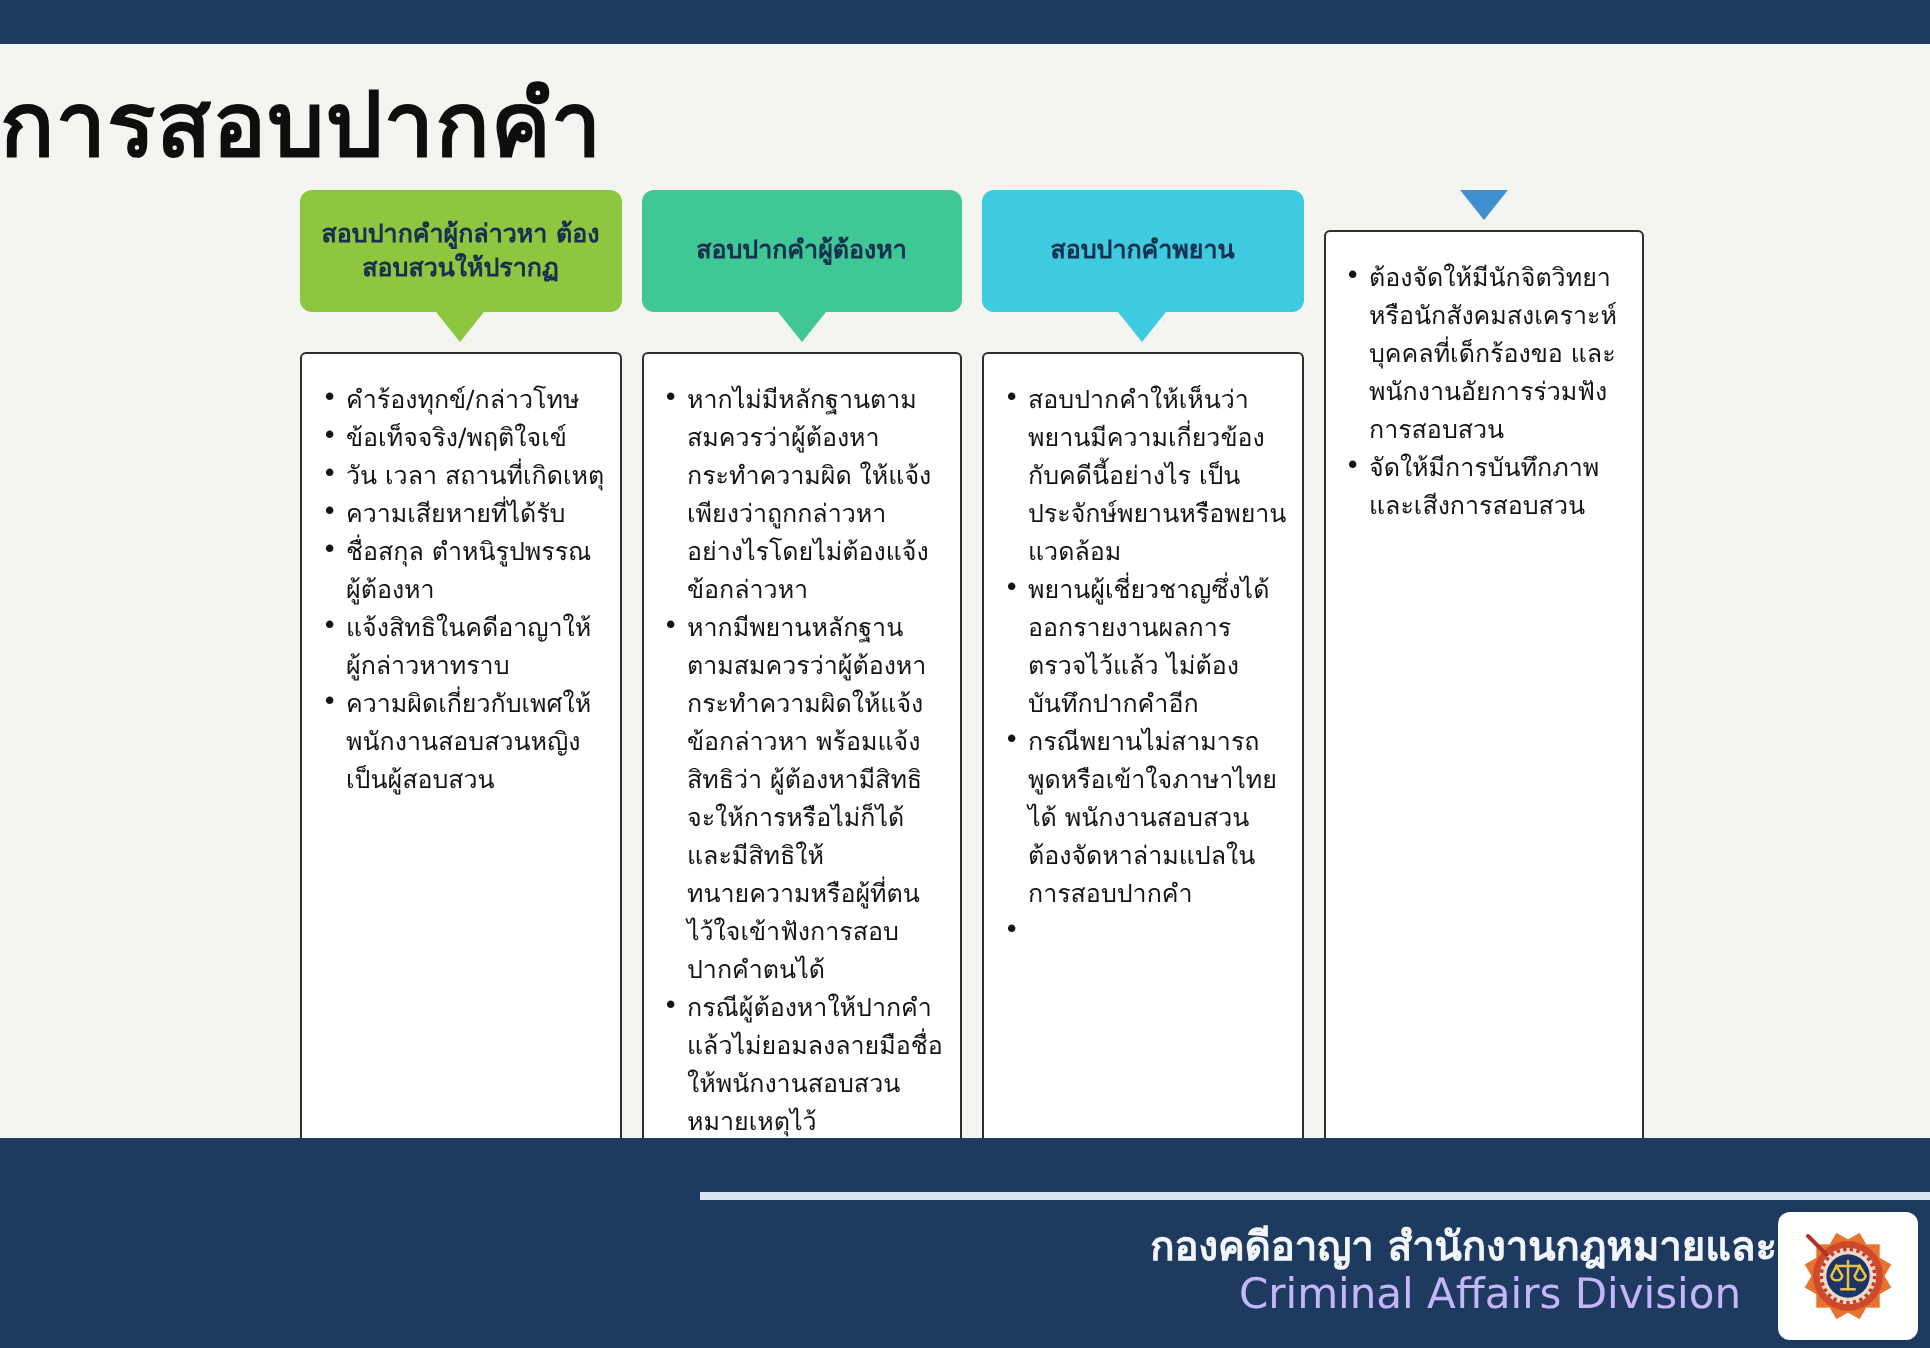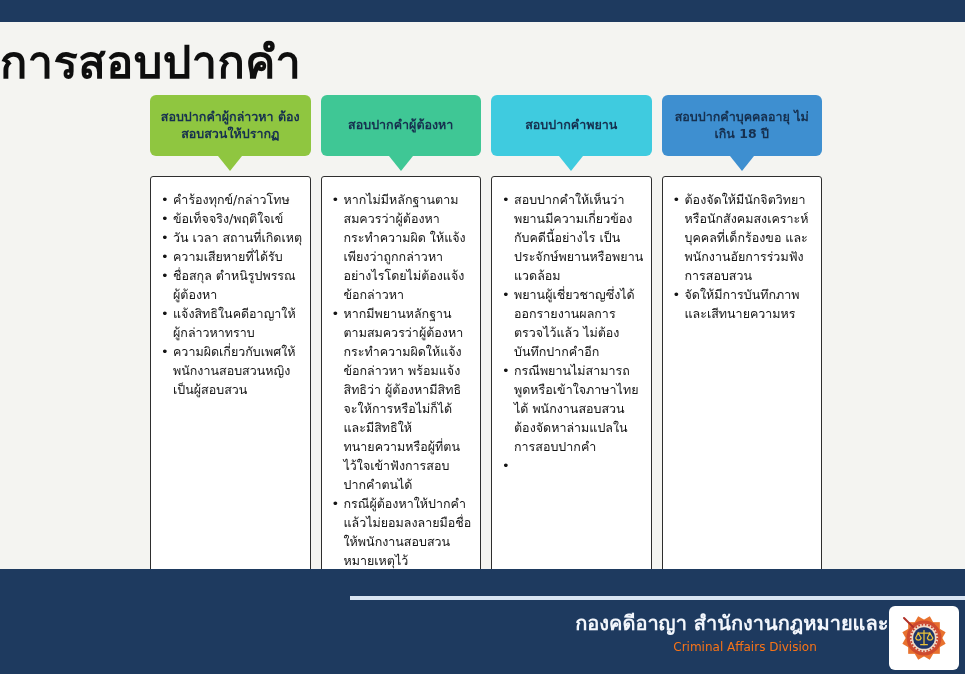--- a/index.html
+++ b/index.html
@@ -95,22 +95,22 @@
     position:absolute;top:41px;left:560px;width:370px;
     text-align:center;
   }
   .footer-thai{
     font-size:20px;
     font-weight:bold;
     color:#f2f6fc;
     line-height:26px;
   }
   .footer-eng{
-    font-size:12px;
-    color:#f97316;
+    font-size:21px;
+    color:#c4b5fd;
     line-height:22px;
   }
   .logo-box{
     position:absolute;top:37px;left:889px;
     width:70px;height:64px;
     background:#ffffff;
     border-radius:6px;
     display:flex;align-items:center;justify-content:center;
   }
 </style>
@@ -161,26 +161,25 @@
         <ul>
           <li>สอบปากคำให้เห็นว่า พยานมีความเกี่ยวข้องกับคดีนี้อย่างไร เป็นประจักษ์พยานหรือพยานแวดล้อม</li>
           <li>พยานผู้เชี่ยวชาญซึ่งได้ออกรายงานผลการตรวจไว้แล้ว ไม่ต้องบันทึกปากคำอีก</li>
           <li>กรณีพยานไม่สามารถพูดหรือเข้าใจภาษาไทยได้ พนักงานสอบสวนต้องจัดหาล่ามแปลในการสอบปากคำ</li>
           <li></li>
         </ul>
       </div>
     </section>
 
     <section class="col">
-      <div class="colhead-box" style="background: rgb(62, 143, 208);">สอบปากคำบุคคลอายุ ไม่เกิน 18 ปี</div>
       <div class="pointer" style="border-top-color: rgb(62, 143, 208);"></div>
       <div class="colbody">
         <ul>
           <li>ต้องจัดให้มีนักจิตวิทยาหรือนักสังคมสงเคราะห์ บุคคลที่เด็กร้องขอ และพนักงานอัยการร่วมฟังการสอบสวน</li>
-          <li>จัดให้มีการบันทึกภาพและเสีทนายความหร</li>
+          <li>จัดให้มีการบันทึกภาพและเสีงการสอบสวน</li>
         </ul>
       </div>
     </section>
 
   </div>
 
   <footer class="footer">
     <div class="footer-line"></div>
     <div class="footer-text">
       <div class="footer-thai">กองคดีอาญา สำนักงานกฎหมายและคดี</div>

